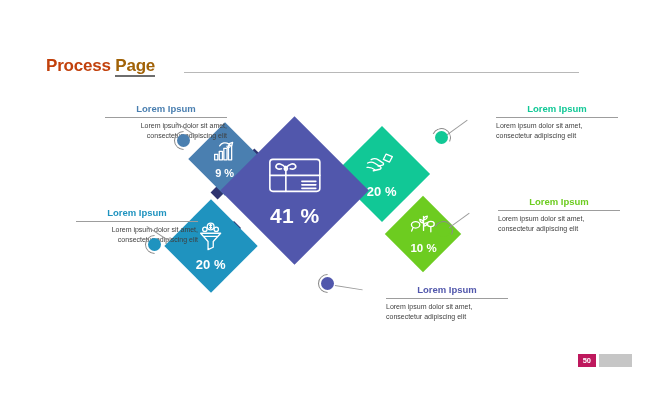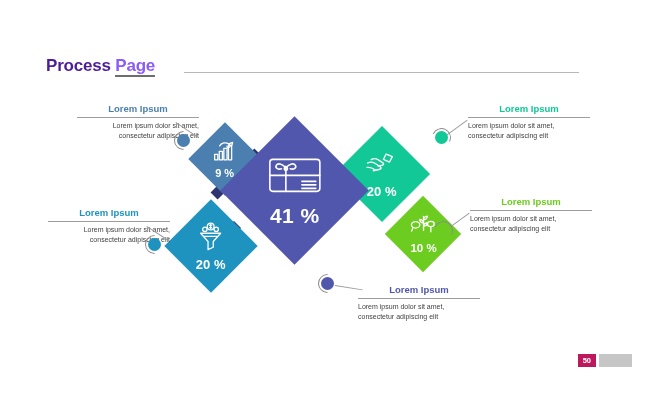--- a/index.html
+++ b/index.html
@@ -30,23 +30,23 @@
   }
   .title-wrap {
     position: absolute;
     left: 0;
     top: 0;
     white-space: nowrap;
     font-size: 17px;
     font-weight: bold;
     letter-spacing: -0.2px;
   }
-  .title-light { color: #4c1d95; }
+  .title-light { color: #c2410c; }
   .title-dark  {
-    color: #8b5cf6;
+    color: #a16207;
     border-bottom: 2px solid #6d6d6d;
     padding-bottom: 0px;
   }
   #header-rule {
     position: absolute;
     left: 138px;
     top: 16px;
     width: 395px;
     height: 1px;
     background: #b8b8b8;
@@ -101,20 +101,21 @@
   
   .wedge {
     position: absolute;
     transform: rotate(45deg);
   }
 
   
   .callout {
     position: absolute;
     width: 122px;
+    margin-left: 28px;
   }
   .callout .ctitle {
     font-size: 9.5px;
     font-weight: bold;
     line-height: 12px;
     padding-bottom: 2px;
     white-space: nowrap;
   }
   .callout .crule {
     height: 1px;

